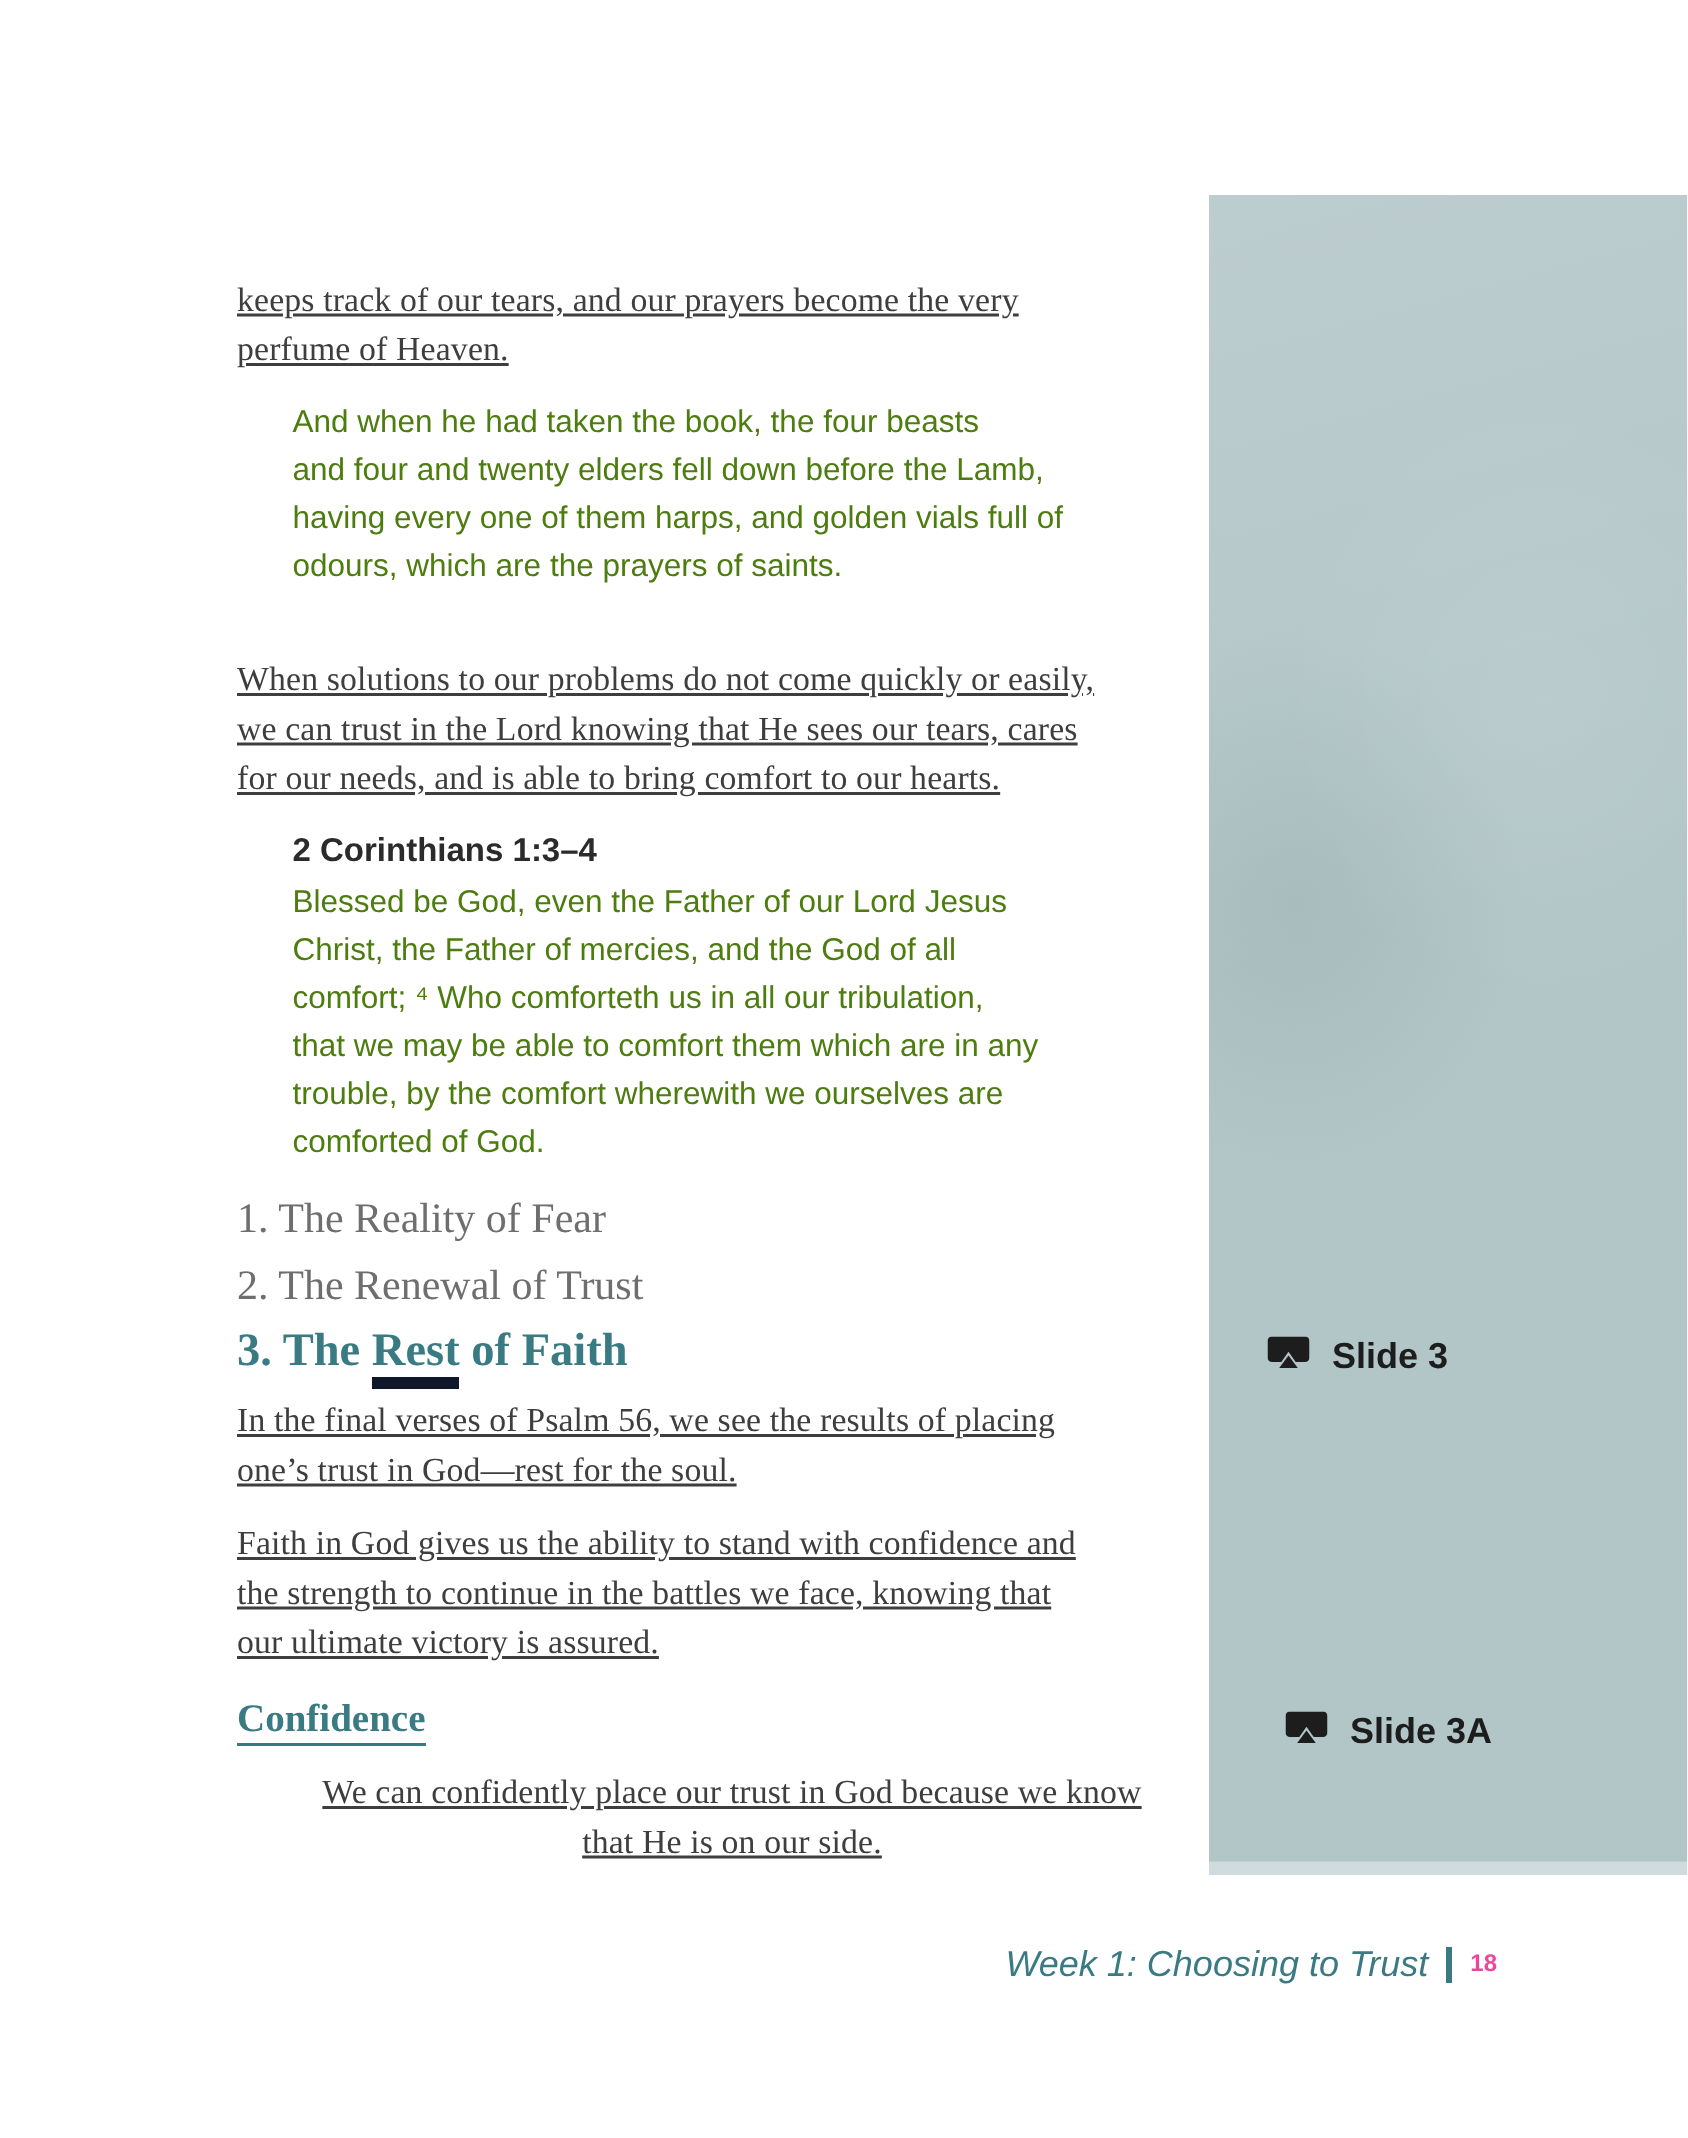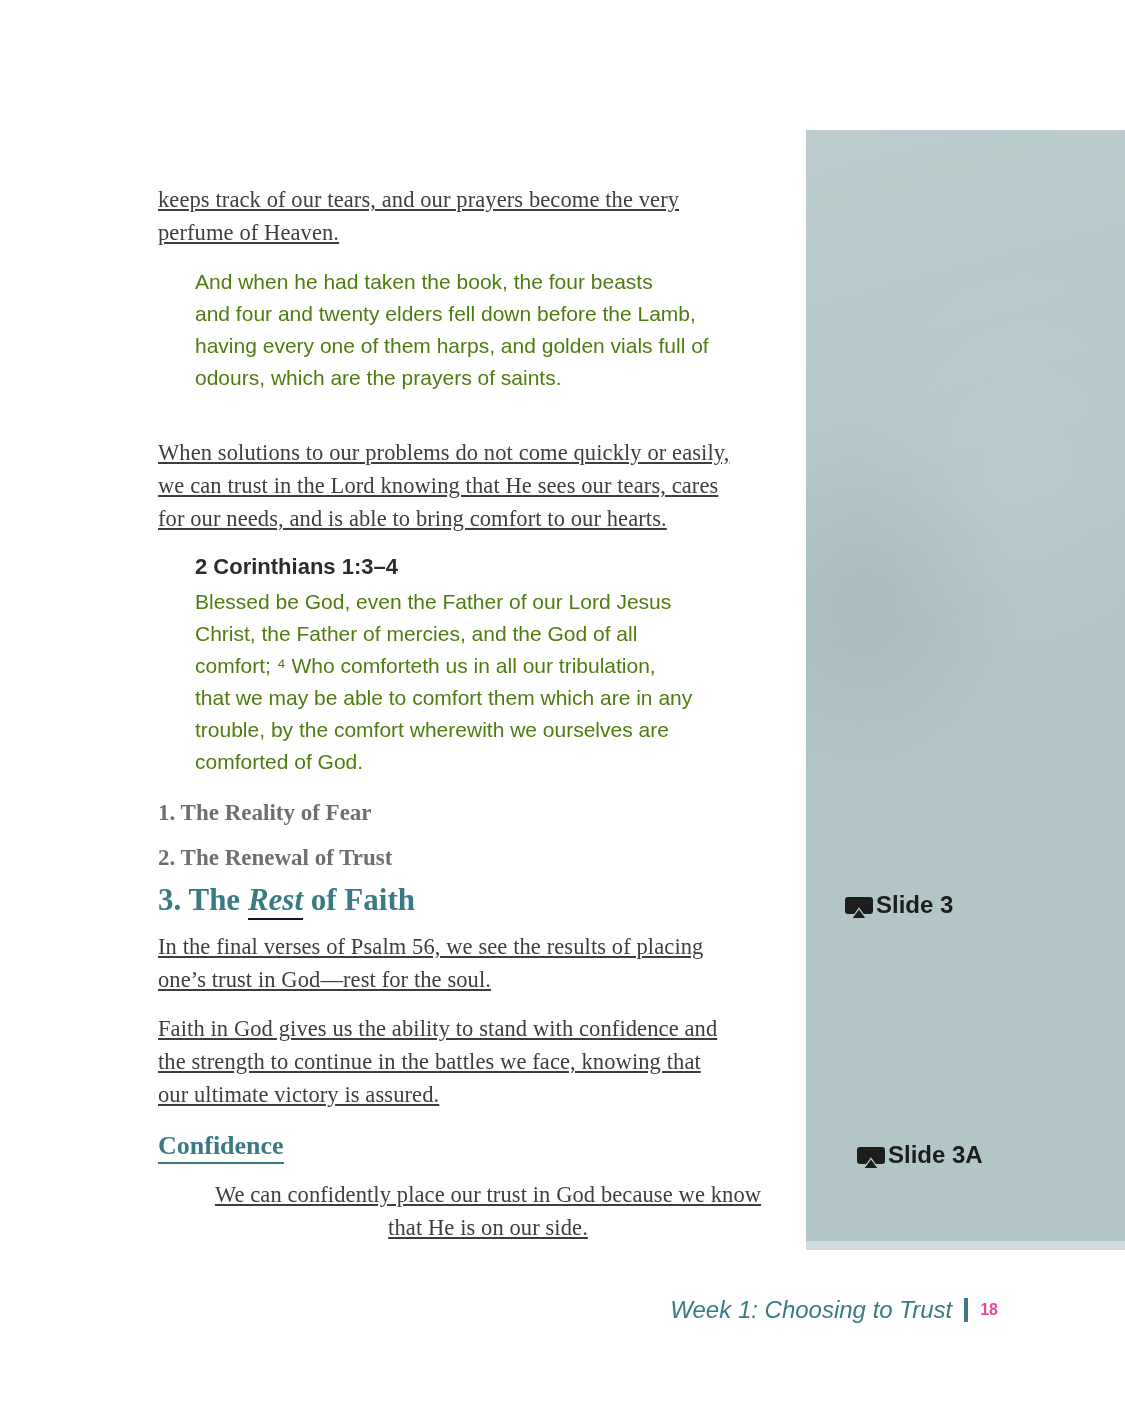--- a/index.html
+++ b/index.html
@@ -38,39 +38,39 @@
   .scripture .ref{
     font-size:22px;font-weight:bold;color:#2b2b2b;line-height:30px;
   }
   .scripture .verse{
     margin-top:4px;font-size:21px;line-height:32px;color:#4d7c0f;
   }
 
   
   .outline-item{
     position:absolute;left:158px;width:660px;
-    font-weight:bold;color:#6e6e6e;font-size:23px;line-height:32px;
+    font-weight:normal;color:#6e6e6e;font-size:28px;line-height:32px;
   }
   .outline-active{
     position:absolute;left:158px;width:660px;
     font-weight:bold;color:#3a7b83;font-size:31px;line-height:38px;
   }
   .outline-active .u{
-    border-bottom:2px solid #0f172a;padding-bottom:1px;font-style:italic;
+    border-bottom:8px solid #0f172a;padding-bottom:1px;
   }
 
   .subheading{
     position:absolute;left:158px;
     font-weight:bold;color:#3a7b83;font-size:26px;line-height:32px;
   }
   .subheading .u{border-bottom:2px solid #3a7b83;padding-bottom:2px;}
 
   
   .slide-marker{
-    position:absolute;display:flex;align-items:flex-end;gap:3px;
+    position:absolute;display:flex;align-items:flex-start;gap:15px;
     font-family:"Liberation Sans","DejaVu Sans",sans-serif;
     font-weight:bold;font-size:24px;color:#1d1d1d;
   }
   .slide-marker .icon{display:inline-flex;color:#1d1d1d;}
 
   
   .footer{
     position:absolute;top:1296px;right:127px;
     display:flex;align-items:center;gap:12px;
     font-family:"Liberation Sans","DejaVu Sans",sans-serif;

